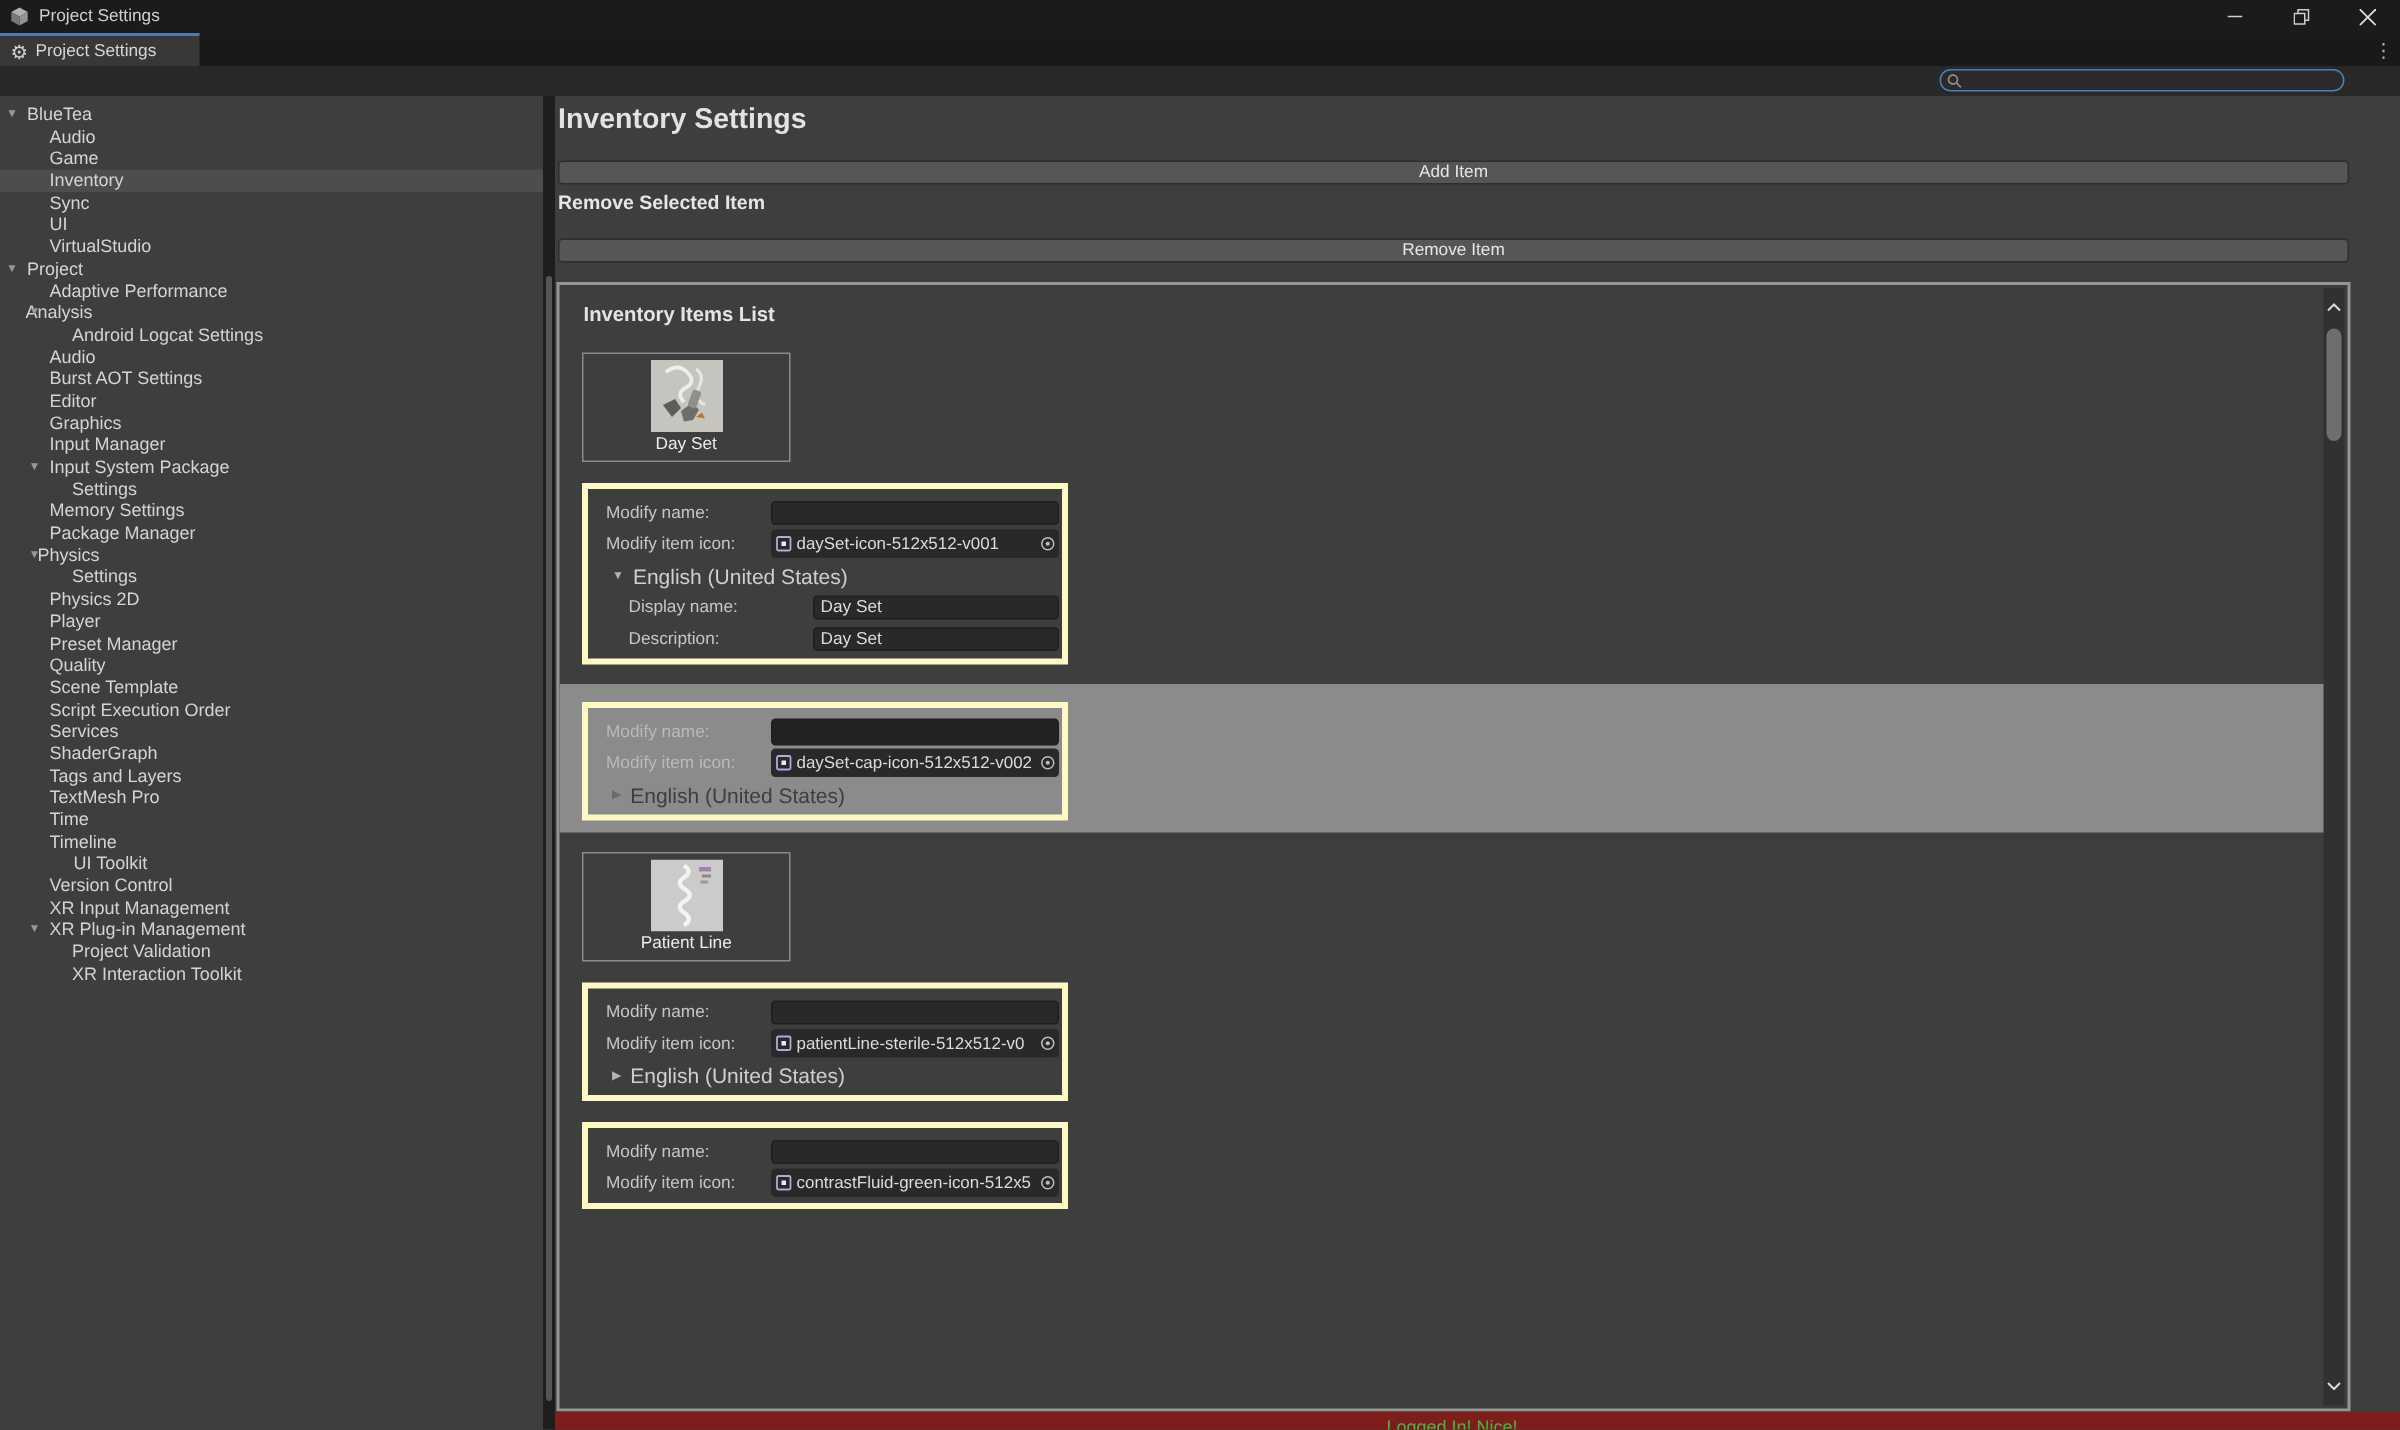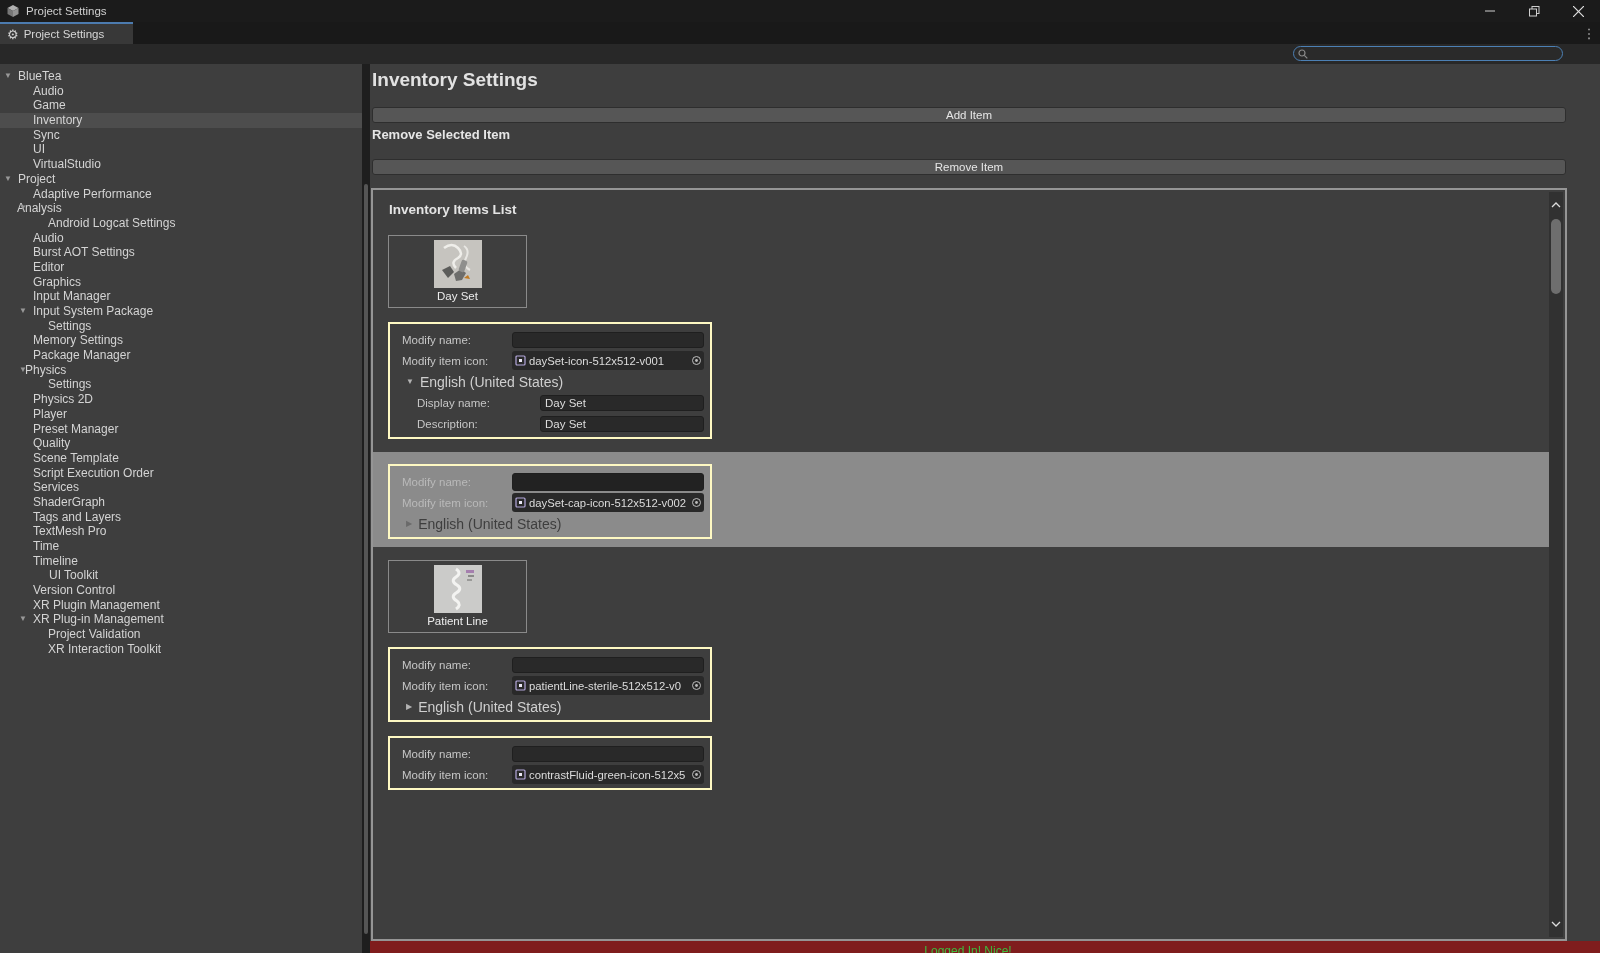--- a/index.html
+++ b/index.html
@@ -54,21 +54,21 @@
 
   .items-col { position:absolute; left:0; top:45px; width:1177px; }
   .item-group { margin-bottom:13px; }
   .item-group.sel { background:#8b8b8b; padding:4px 0 8px 0; }
 
   .card { margin-left:15px; width:139px; border:1px solid #8a8a8a; padding-top:4px; padding-bottom:3px; }
   .item-group.sel .card { border-color:transparent; }
   .thumb-wrap { width:48px; height:48px; margin:0 auto; }
   .caption { text-align:center; font-size:11.5px; color:#ececec; margin-top:1px; height:15px; line-height:15px; }
 
-  .ybox { margin-left:15px; margin-top:14px; width:324px; border:2px solid #fef9c3; padding:5px 0 3px 0; }
+  .ybox { margin-left:15px; margin-top:14px; width:324px; border:4px solid #fef9c3; padding:5px 0 3px 0; }
   .item-group.sel .ybox { margin-top:8px; }
   .yrow { display:flex; align-items:center; height:21px; padding-left:12px; }
   .ylabel { width:110px; font-size:11.5px; color:#c6c6c6; }
   .item-group.sel .ylabel { color:#b9b9b9; }
   .tinput { width:192px; height:16px; background:#292929; border:1px solid #1f1f1f; border-radius:3px;
     color:#dcdcdc; font-size:11.5px; padding:0 4px; font-family:"Liberation Sans",sans-serif; outline:none; }
   .item-group.sel .tinput { background:#222; height:18px; }
   .objfield { width:192px; height:19px; background:#292929; border-radius:3px; display:flex; align-items:center; }
   .objfield .obj-text { flex:1; font-size:11.3px; color:#dcdcdc; white-space:nowrap; overflow:hidden; margin-left:3px; }
   .objfield .picker { width:16px; display:flex; align-items:center; justify-content:center; }
@@ -318,21 +318,21 @@
     <span class="tree-label" style="margin-left: 49px;">UI Toolkit</span>
   </div>
 
   <div class="tree-row">
     
     <span class="tree-label" style="margin-left: 33px;">Version Control</span>
   </div>
 
   <div class="tree-row">
     
-    <span class="tree-label" style="margin-left: 33px;">XR Plugin Management</span>
+    <span class="tree-label" style="margin-left: 33px;">XR Input Management</span>
   </div>
 
   <div class="tree-row">
     <span class="tree-arrow" style="left: 19px;">▼</span>
     <span class="tree-label" style="margin-left: 33px;">XR Plug-in Management</span>
   </div>
 
   <div class="tree-row">
     
     <span class="tree-label" style="margin-left: 48px;">Project Validation</span>

